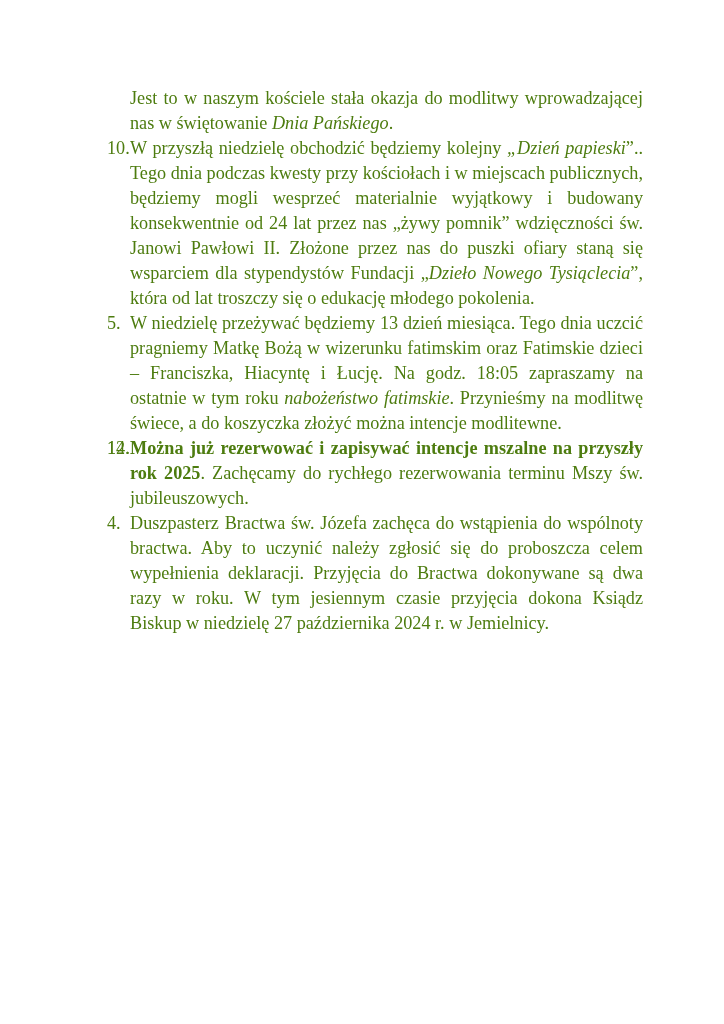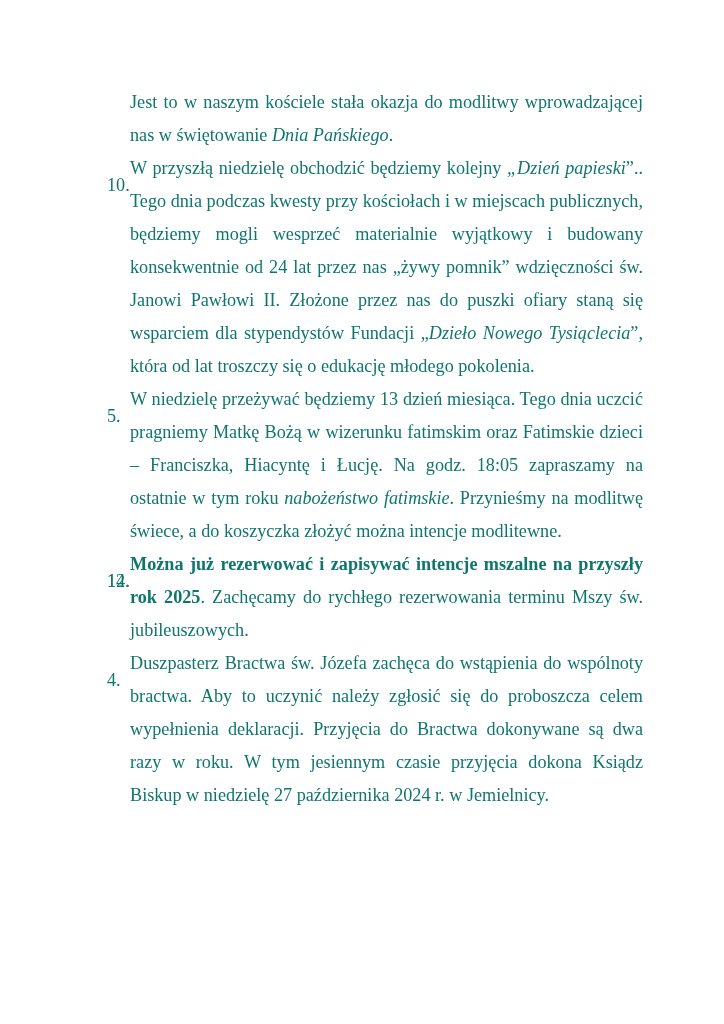--- a/index.html
+++ b/index.html
@@ -4,28 +4,28 @@
 <style>
   html, body { margin: 0; padding: 0; background: #ffffff; }
   body { width: 724px; height: 1024px; position: relative; overflow: hidden; }
   .page {
     position: absolute;
     left: 107px;
     top: 86px;
     width: 536px;
     font-family: "Liberation Serif", serif;
     font-size: 18.2px;
-    line-height: 33px;
-    color: #0f766e;
+    line-height: 25px;
+    color: #4d7c0f;
   }
   .para { text-align: justify; text-align-last: left; }
   .cont { padding-left: 23px; }
   ol { list-style: none; margin: 0; padding: 0; }
   li { position: relative; padding-left: 23px; text-align: justify; }
-  .num { position: absolute; left: 0; top: 17px; }
+  .num { position: absolute; left: 0; top: 0; }
   .bi { font-weight: normal; font-style: italic; margin-top: 20px; }
   .i { font-style: italic; }
   .b { font-weight: bold; }
 </style>
 </head>
 <body>
 
 <div class="page">
   <div class="para cont"><span>Jest to w naszym kościele stała okazja do modlitwy wprowadzającej nas w świętowanie </span><span class="i">Dnia Pańskiego</span><span>.</span></div>
 

